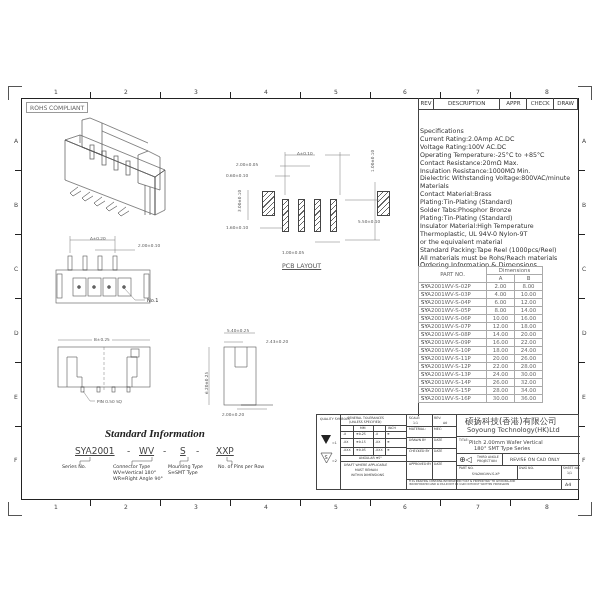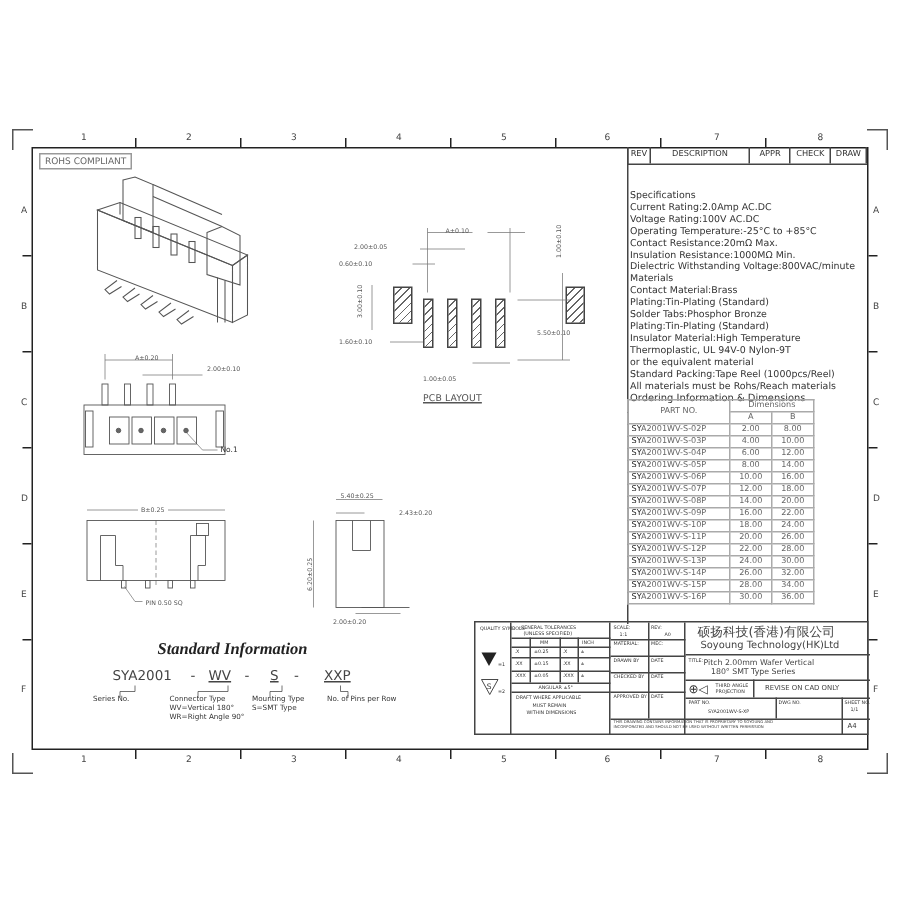--- a/index.html
+++ b/index.html
@@ -328,21 +328,21 @@
       </tr>
   <tr>
         <td class="pn"><b>SY</b><span>A2001WV-S-16P</span></td>
         <td>30.00</td>
         <td>36.00</td>
       </tr>
 </tbody>
   </table>
 
 <div class="order-title">Standard Information</div>
-<div class="order-code" style="left:75px;">SYA2001</div>
+<div class="order-code" style="left:75px;text-decoration:underline;">SYA2001</div>
 <div class="order-code" style="left:127px;">-</div>
 <div class="order-code" style="left:139px;text-decoration:underline;">WV</div>
 <div class="order-code" style="left:163px;">-</div>
 <div class="order-code" style="left:180px;text-decoration:underline;">S</div>
 <div class="order-code" style="left:196px;">-</div>
 <div class="order-code" style="left:216px;text-decoration:underline;">XXP</div>
 <svg style="left:60px;top:455px;" width="200" height="12" fill="none" stroke="#444" stroke-width="0.5">
   <polyline points="30,2 30,6 20,6 20,10"></polyline>
   <polyline points="92,2 92,6 72,6 72,10"></polyline>
   <polyline points="128,2 128,6 120,6 120,10"></polyline>

